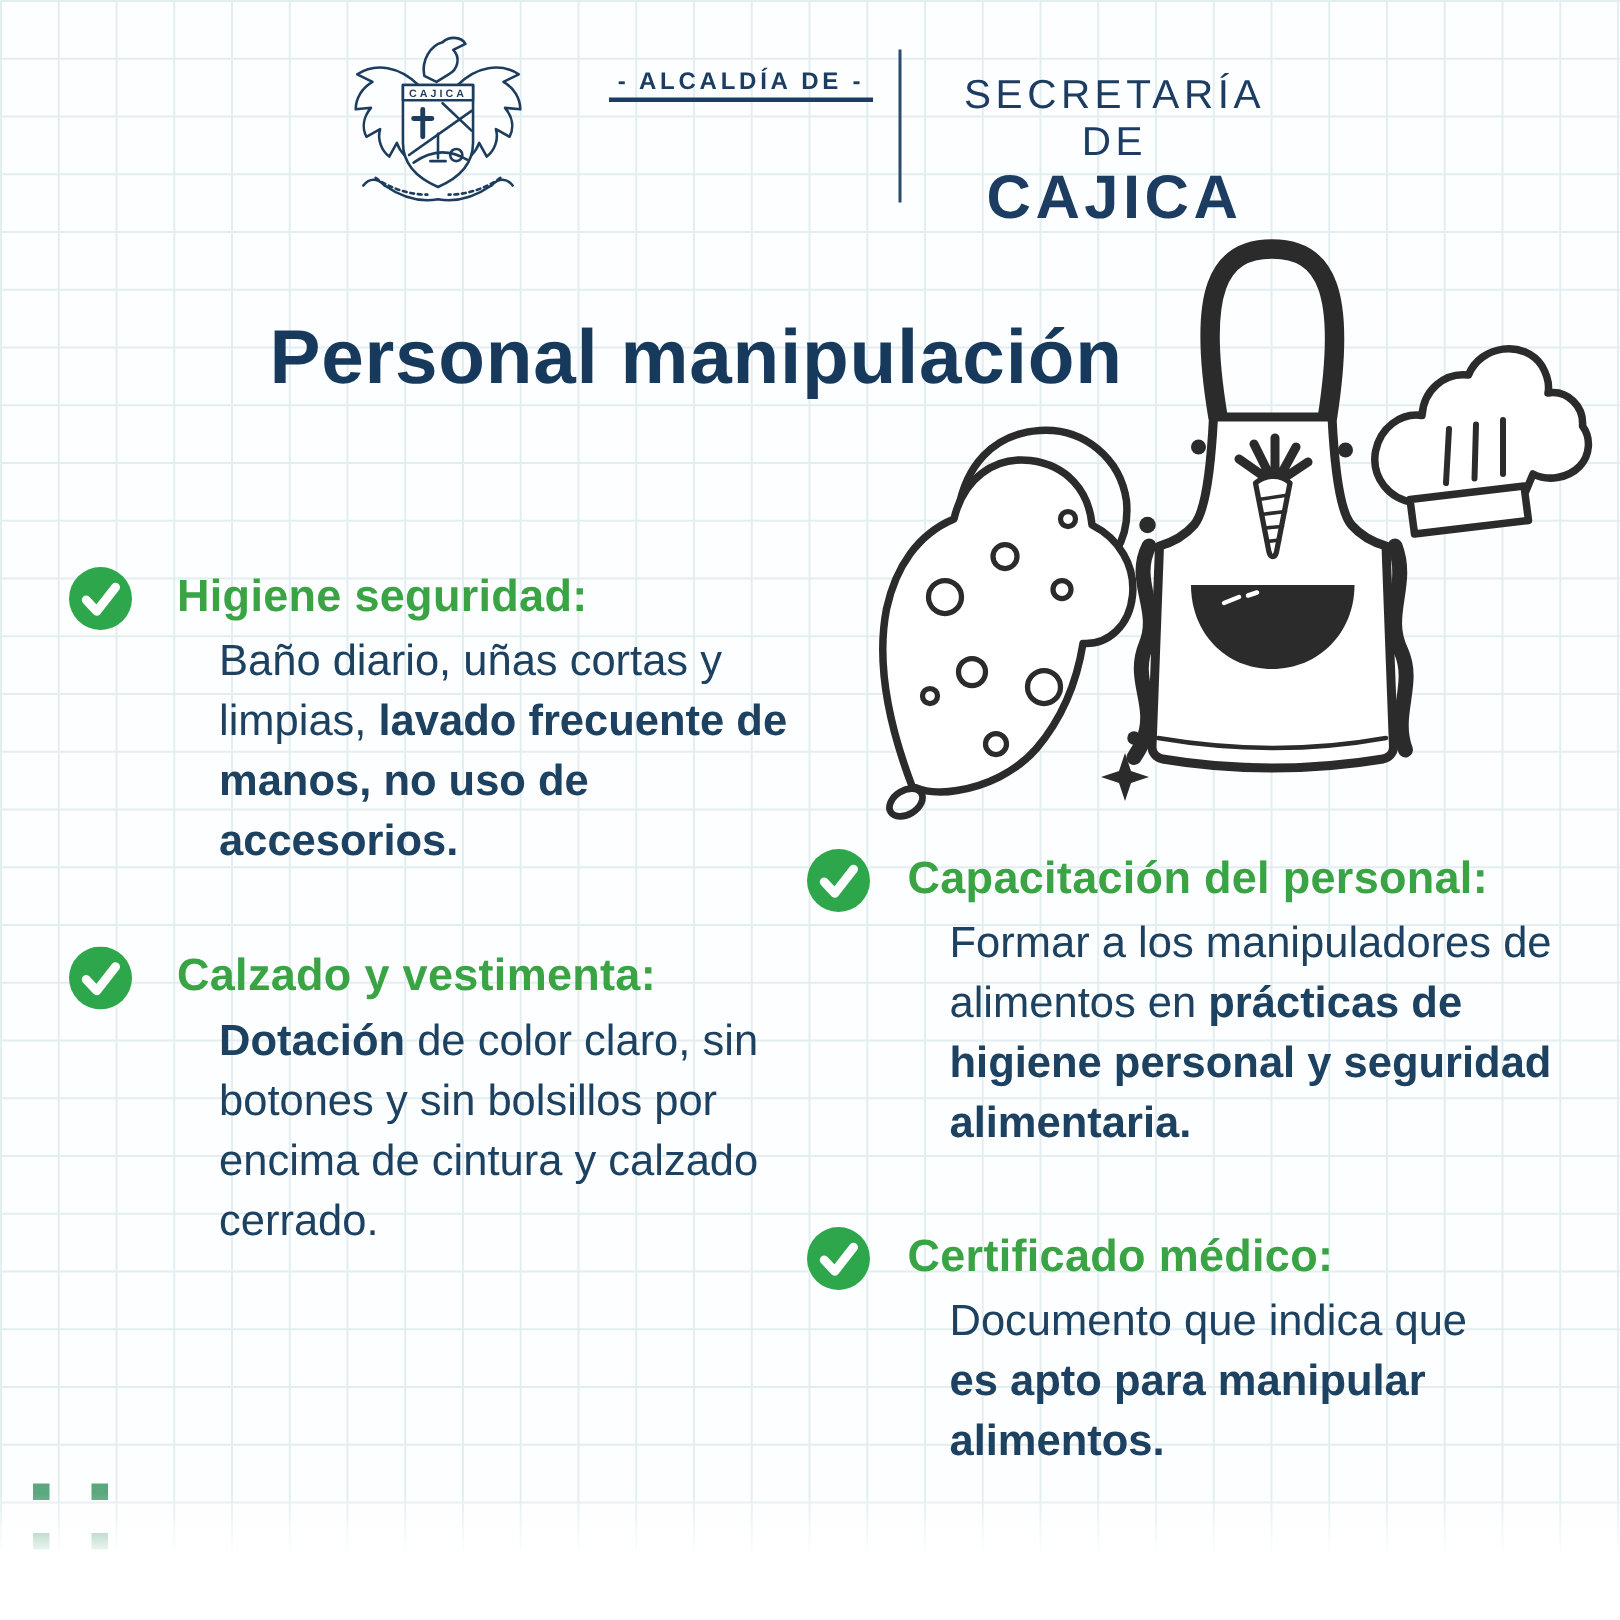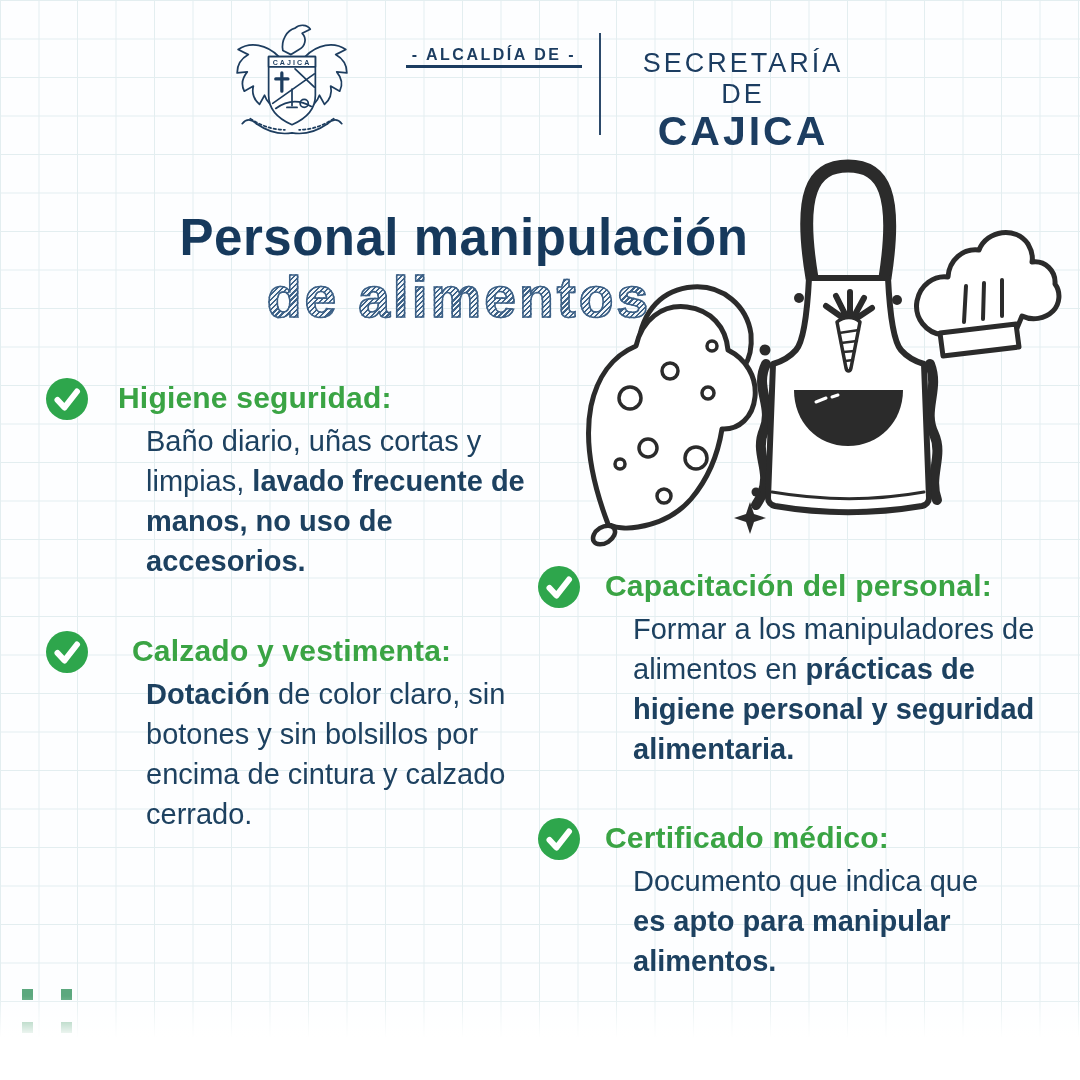--- a/index.html
+++ b/index.html
@@ -95,21 +95,20 @@
   </div>
 
   <div class="header-divider"></div>
 
   <div class="secretaria-block">
     <div class="secretaria-label">SECRETARÍA DE</div>
     <div class="secretaria-name">CAJICA</div>
   </div>
 
   <h1 class="title-line1">Personal manipulación</h1>
-  <div class="title-line2">de alimentos</div>
 
   <svg class="doodles" viewBox="0 0 520 420">
 
     <g stroke="#2b2b2b" stroke-linejoin="round" stroke-linecap="round">
       <path d="M78,196 C82,160 103,139 133,137 C163,135 187,156 191,184 C192,196 190,208 184,217" fill="none" stroke-width="5"></path>
       <ellipse cx="44" cy="385" rx="12" ry="8" transform="rotate(-32 44 385)" fill="none" stroke-width="4.5"></ellipse>
       <path d="M48,374 C32,332 24,292 31,256 C37,228 52,206 76,196 C82,170 102,154 127,157 C151,160 166,177 168,200 C186,209 197,227 195,247 C193,267 179,280 162,279 C158,304 148,329 131,349 C117,365 97,374 78,377 C67,379 55,378 48,374 Z" fill="#ffffff" stroke-width="5"></path>
       <g fill="#ffffff" stroke-width="3.5">
         <circle cx="70" cy="248" r="11"></circle>
         <circle cx="110" cy="221" r="8"></circle>
@@ -159,21 +158,21 @@
     </svg>
     <h2 class="section-heading" style="left:118px; top:381px;">Higiene seguridad:</h2>
     <p class="section-body" style="left:118px; top:421px; width:400px;"><span>Baño diario, uñas cortas y limpias, </span><span class="b">lavado frecuente de manos, no uso de accesorios.</span></p>
   </div>
 
   <div>
     <svg class="check" style="left:46px; top:631px;" viewBox="0 0 42 42">
       <circle cx="21" cy="21" r="21" fill="#2ea64c"></circle>
       <path d="M11.5,22 L18.5,29.5 L31,13.5" stroke="#ffffff" stroke-width="6" fill="none" stroke-linecap="round" stroke-linejoin="round"></path>
     </svg>
-    <h2 class="section-heading" style="left:132px; top:634px;text-align:center;">Calzado y vestimenta:</h2>
+    <h2 class="section-heading" style="left:118px; top:634px;text-align:center;">Calzado y vestimenta:</h2>
     <p class="section-body" style="left:118px; top:674px; width:408px;"><span class="b">Dotación</span><span> de color claro, sin botones y sin bolsillos por encima de cintura y calzado cerrado.</span></p>
   </div>
 
   <div>
     <svg class="check" style="left:538px; top:566px;" viewBox="0 0 42 42">
       <circle cx="21" cy="21" r="21" fill="#2ea64c"></circle>
       <path d="M11.5,22 L18.5,29.5 L31,13.5" stroke="#ffffff" stroke-width="6" fill="none" stroke-linecap="round" stroke-linejoin="round"></path>
     </svg>
     <h2 class="section-heading" style="left:605px; top:569px;">Capacitación del personal:</h2>
     <p class="section-body" style="left:605px; top:609px; width:438px;"><span>Formar a los manipuladores de alimentos en </span><span class="b">prácticas de higiene personal y seguridad alimentaria.</span></p>

